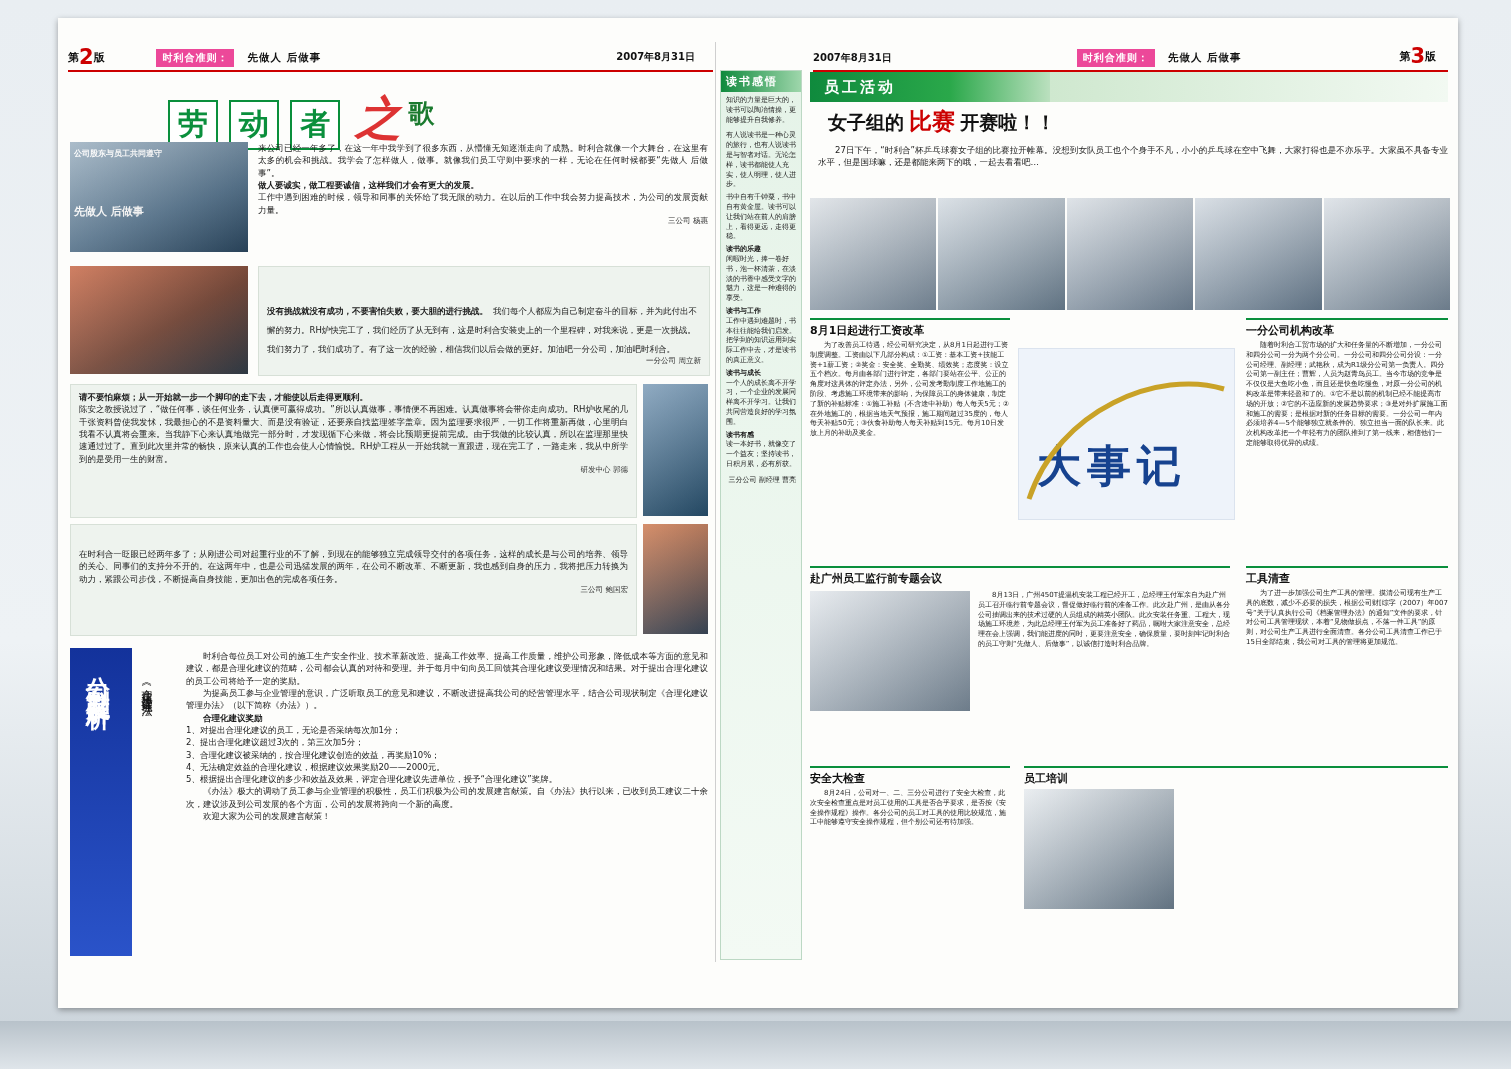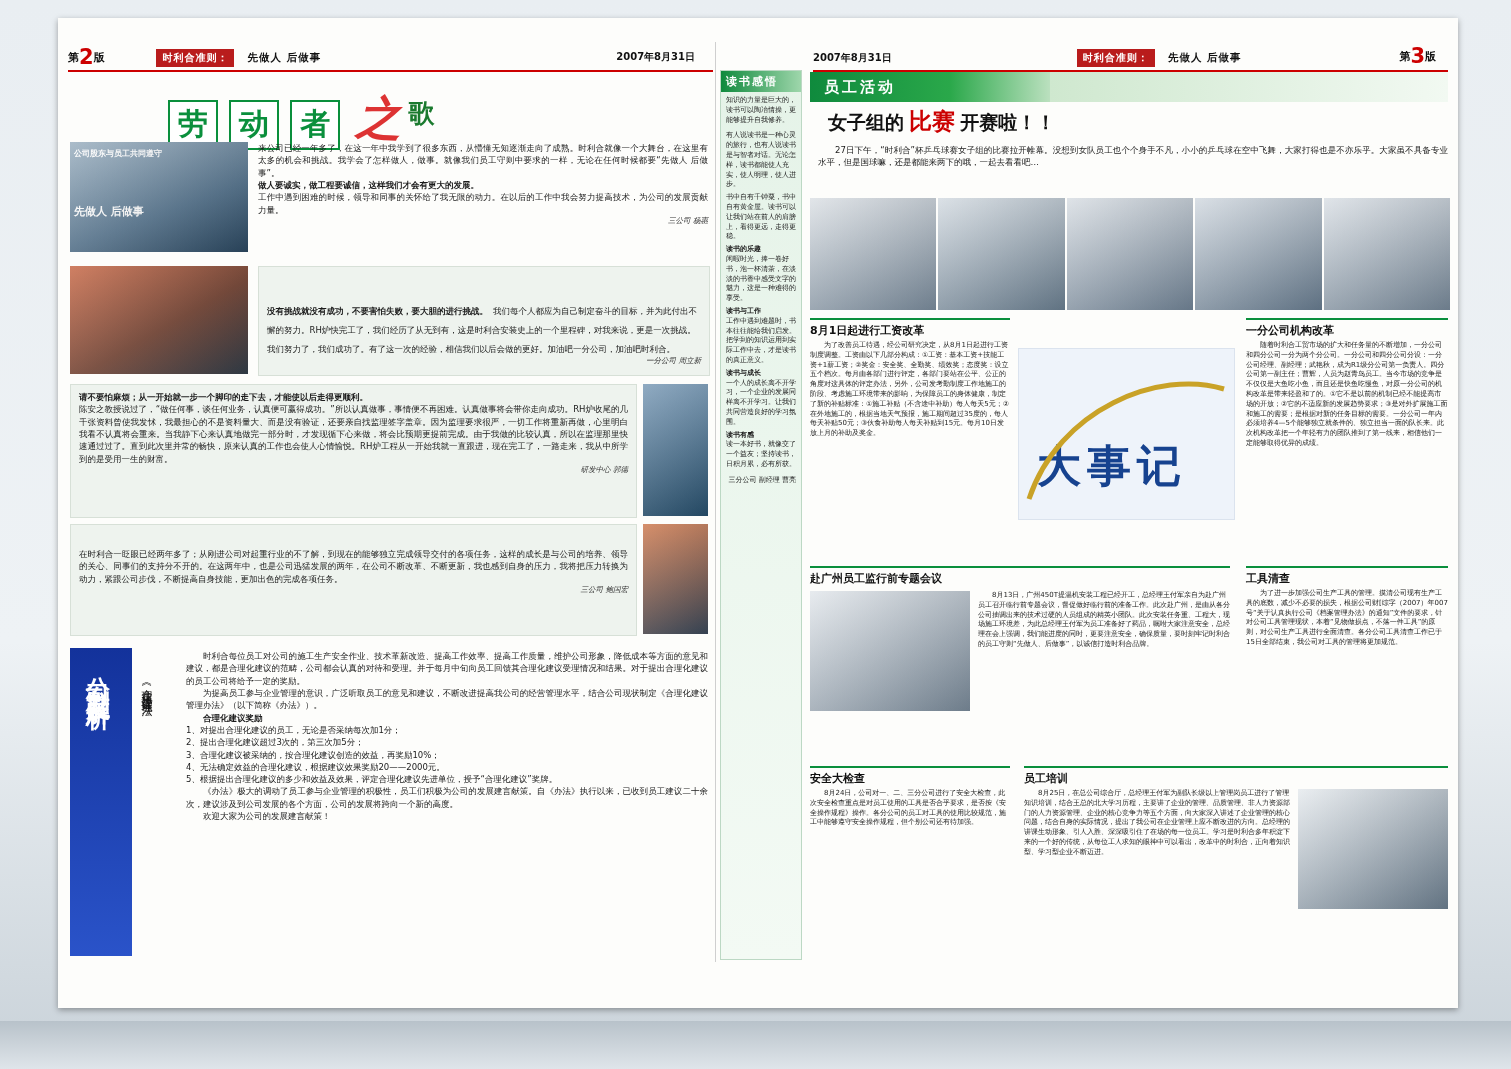--- a/index.html
+++ b/index.html
@@ -14,30 +14,30 @@
     background:linear-gradient(180deg,#e9eef2 0%,#eef2f5 60%,#c9d2d9 100%);
   }
   .paper{
     position:absolute;left:58px;top:18px;width:1400px;height:990px;
     background:#fdfdfb;
     box-shadow:0 2px 6px rgba(0,0,0,.35);
   }
   .vert{writing-mode:vertical-rl;text-orientation:upright;}
   .txt{font-size:8.5px;line-height:1.45;color:#1a1a1a;text-align:justify;}
   .tiny{font-size:7px;line-height:1.4;color:#222;}
-  .sig{font-size:7.5px;text-align:right;color:#333;font-style:italic;}
+  .sig{font-size:7.5px;text-align:right;color:#333;}
   .imgbox{background:#b9c3cb;position:relative;overflow:hidden;}
   .imgbox:after{content:"";position:absolute;inset:0;
     background:linear-gradient(135deg,rgba(255,255,255,.25),rgba(0,0,0,.12));}
   
   .hdr{position:absolute;height:26px;}
   .hdr .rule{position:absolute;left:0;right:0;top:24px;height:2px;background:#c00;}
   .pagenum{font-size:11px;font-weight:bold;color:#111;}
   .pagebig{color:#c00;font-size:21px;font-weight:bold;line-height:1;vertical-align:-3px;}
-  .redbox{display:inline-block;background:#b91c1c;color:#fff;font-size:10px;font-weight:bold;
+  .redbox{display:inline-block;background:#ec4899;color:#fff;font-size:10px;font-weight:bold;
     padding:2px 6px;letter-spacing:1px;}
   .slogan{font-size:10.5px;font-weight:bold;color:#111;letter-spacing:1px;}
   .dateline{font-size:10px;font-weight:bold;color:#111;}
   
   .masthead{position:absolute;left:110px;top:70px;width:380px;height:62px;}
   .mh-char{
     display:inline-block;width:46px;height:46px;margin-right:6px;
     border:2px solid #0a8f3c;color:#0a8f3c;font-size:30px;font-weight:bold;
     text-align:center;line-height:44px;background:#fff;
   }
@@ -238,20 +238,19 @@
     <div style="position:absolute;left:752px;top:748px;width:200px;">
       <div class="greenline" style="padding-top:3px;"></div>
       <div class="boxhead">安全大检查</div>
       <div class="tiny" style="margin-top:3px;text-indent:2em;">8月24日，公司对一、二、三分公司进行了安全大检查，此次安全检查重点是对员工使用的工具是否合乎要求，是否按《安全操作规程》操作。各分公司的员工对工具的使用比较规范，施工中能够遵守安全操作规程，但个别公司还有待加强。</div>
     </div>
 
     <div style="position:absolute;left:966px;top:748px;width:424px;">
       <div class="greenline" style="padding-top:3px;"></div>
       <div class="boxhead">员工培训</div>
       <div style="display:flex;gap:8px;margin-top:3px;">
-        <div class="tiny" style="flex:1;text-indent:2em;">8月25日，在总公司综合厅，总经理王付军为副队长级以上管理岗员工进行了管理知识培训，结合王总的北大学习历程，主要讲了企业的管理、品质管理、非人力资源部门的人力资源管理、企业的核心竞争力等五个方面，向大家深入讲述了企业管理的核心问题，结合自身的实际情况，提出了我公司在企业管理上应不断改进的方向。总经理的讲课生动形象、引人入胜、深深吸引住了在场的每一位员工。学习是时利合多年积淀下来的一个好的传统，从每位工人求知的眼神中可以看出，改革中的时利合，正向着知识型、学习型企业不断迈进。</div>
         <div class="imgbox" style="width:150px;height:120px;background:linear-gradient(150deg,#e3e8ec,#6f8293);"></div>
       </div>
     </div>
 
   </div>
   <div class="footerband"></div>
 </div>
 
 </body></html>

